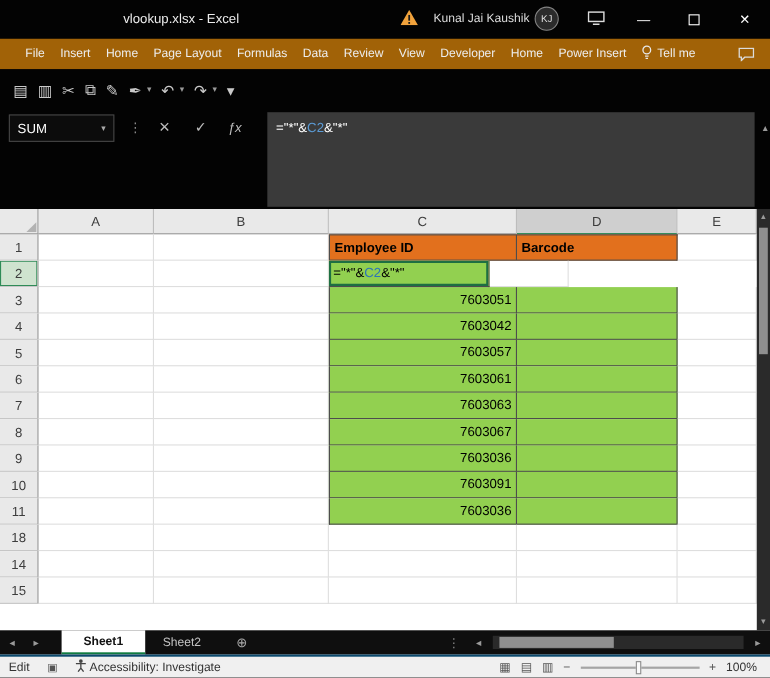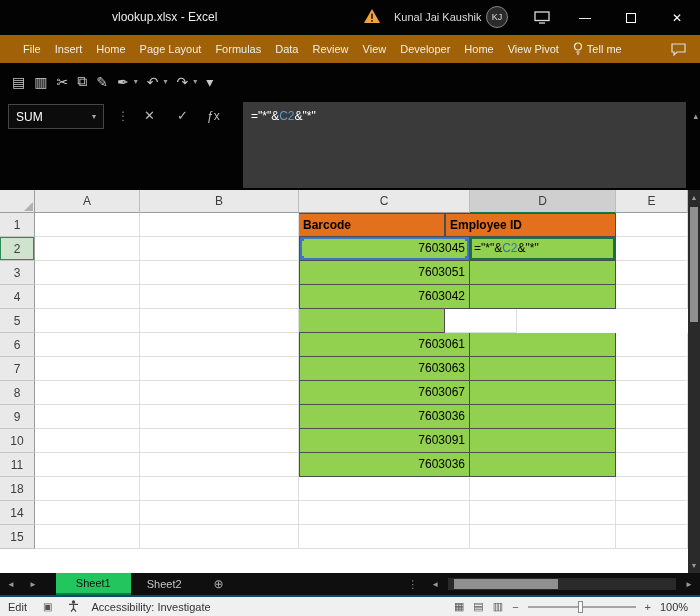--- a/index.html
+++ b/index.html
@@ -29,21 +29,21 @@
   .qat .ic{font-size:14px;margin-right:9px}
   .qat .dd{font-size:8px;color:#9a9a9a;margin-right:9px;margin-left:-4px}
 
   
   .fbar{height:90px;background:#030303;position:relative;flex:none}
   .namebox{position:absolute;left:8px;top:4px;width:96px;height:25px;background:#0c0c0c;border:1px solid #464646;display:flex;align-items:center;padding:0 7px;color:#fff;font-size:12px}
   .namebox .dd{margin-left:auto;color:#aaa;font-size:8px}
   .fb-dots{position:absolute;left:117px;top:9px;color:#8a8a8a;font-size:12px}
   .fb-x{position:absolute;left:144px;top:8px;color:#bcbcbc;font-size:13px}
   .fb-check{position:absolute;left:177px;top:8px;color:#bcbcbc;font-size:13px}
-  .fb-fx{position:absolute;left:207px;top:9px;color:#bcbcbc;font-size:12px;}
+  .fb-fx{position:absolute;left:207px;top:9px;color:#bcbcbc;font-size:12px;font-style:italic}
   .fb-area{position:absolute;left:243px;top:2px;width:443px;height:86px;background:#3a3a3a;color:#fff;font-size:12px;padding:7px 8px;white-space:nowrap}
   .fb-collapse{position:absolute;right:2px;top:11px;color:#9a9a9a;font-size:9px}
   .fbref{color:#5b9bd5}
 
   
   .grid{height:383px;background:#fff;position:relative;flex:none}
   .gridarea{width:688px}
   .chrow{display:flex;height:23px}
   .corner{width:35px;background:#e9e9e9;border-right:1px solid #9c9c9c;border-bottom:1px solid #9c9c9c;position:relative}
   .corner .tri{position:absolute;right:1px;bottom:1px;width:0;height:0;border-left:9px solid transparent;border-bottom:9px solid #b2b2b2}
@@ -68,32 +68,32 @@
 
   .vscroll{position:absolute;right:0;top:0;width:12px;height:383px;background:#2a2a2a;display:flex;flex-direction:column}
   .vs-up,.vs-down{height:15px;color:#9a9a9a;font-size:7px;display:flex;align-items:center;justify-content:center}
   .vs-track{flex:1;position:relative}
   .vs-thumb{position:absolute;left:2px;right:2px;top:2px;height:115px;background:#8f8f8f}
 
   
   .tabbar{height:22px;background:#0f0f0f;display:flex;align-items:center;flex:none;font-size:11px}
   .tb-nav{color:#9a9a9a;font-size:8px;padding:0 7px}
   .sheettab{height:22px;display:flex;align-items:center;padding:0 20px;font-size:11px}
-  .sheettab.active{background:#22c55e;color:#131313;font-weight:normal;border-bottom:2px solid #107c41;margin-left:12px}
+  .sheettab.active{background:#ffffff;color:#131313;font-weight:bold;border-bottom:2px solid #107c41;margin-left:12px}
   .sheettab.inactive{color:#c4c4c4;padding:0 16px}
   .newsheet{color:#a8a8a8;font-size:12px;margin-left:16px}
   .tb-right{margin-left:auto;display:flex;align-items:center}
   .tb-dots{color:#8a8a8a;padding:0 6px;font-size:11px}
   .hs-track{width:228px;height:12px;background:#2a2a2a;position:relative;margin:0 2px}
   .hs-thumb{position:absolute;left:6px;top:1px;bottom:1px;width:104px;background:#8f8f8f}
 
   
   .statusbar{height:21px;background:#f0f0f0;border-top:2px solid #0c4a6e;display:flex;align-items:center;padding:0 8px;font-size:11px;color:#333;flex:none}
   .sb-macro{margin-left:16px;color:#555;font-size:10px}
-  .sb-acc{margin-left:16px;display:flex;align-items:center;gap:12px}
+  .sb-acc{margin-left:16px;display:flex;align-items:center;gap:2px}
   .sb-right{margin-left:auto;display:flex;align-items:center;gap:9px}
   .sb-view{color:#555;font-size:11px}
   .zoom-track{width:108px;height:2px;background:#a5a5a5;position:relative}
   .zoom-thumb{position:absolute;left:50px;top:-5px;width:5px;height:12px;background:#fafafa;border:1px solid #8a8a8a}
   .sb-zoomlabel{min-width:32px;text-align:left;color:#333}
 </style>
 </head>
 <body>
 
 <div class="app">
@@ -126,21 +126,21 @@
     <span class="menu-item">File</span>
     <span class="menu-item">Insert</span>
     <span class="menu-item">Home</span>
     <span class="menu-item">Page Layout</span>
     <span class="menu-item">Formulas</span>
     <span class="menu-item">Data</span>
     <span class="menu-item">Review</span>
     <span class="menu-item">View</span>
     <span class="menu-item">Developer</span>
     <span class="menu-item">Home</span>
-    <span class="menu-item">View Pivot</span>
+    <span class="menu-item">Power Insert</span>
     <span class="menu-item menu-tellme">
       <span>
         <svg width="10" height="13" viewBox="0 0 10 13">
             <circle cx="5" cy="4.5" r="3.5" fill="none" stroke="#e8e8e8" stroke-width="1.2"></circle>
             <line x1="3.4" y1="10" x2="6.6" y2="10" stroke="#e8e8e8" stroke-width="1.2"></line>
             <line x1="3.9" y1="12" x2="6.1" y2="12" stroke="#e8e8e8" stroke-width="1.2"></line>
           </svg>
       </span>
       <span>Tell me</span>
     </span>
@@ -190,36 +190,29 @@
         <div class="ch w-b">B</div>
         <div class="ch w-c">C</div>
         <div class="ch w-d active">D</div>
         <div class="ch w-e">E</div>
       </div>
 
       <div class="row">
         <div class="rh">1</div>
         <div class="cell w-a"></div>
         <div class="cell w-b"></div>
+        <div class="cell w-c orange brd brd-l brd-t">Employee ID</div>
         <div class="cell w-d orange brd brd-t">Barcode</div>
-        <div class="cell w-c orange brd brd-l brd-t">Employee ID</div>
         <div class="cell w-e"></div>
       </div>
 
       <div class="row">
         <div class="rh active">2</div>
         <div class="cell w-a"></div>
         <div class="cell w-b"></div>
-        <div class="cell w-c green brd brd-l num c2ref">
-          <span>7603045</span>
-          <span class="handle h-tl"></span>
-          <span class="handle h-tr"></span>
-          <span class="handle h-bl"></span>
-          <span class="handle h-br"></span>
-        </div>
         <div class="cell w-d green brd d2sel"><span>="*"&amp;</span><span class="cellref">C2</span><span>&amp;"*"</span></div>
         <div class="cell w-e"></div>
       </div>
 
       <div class="row">
         <div class="rh">3</div>
         <div class="cell w-a"></div>
         <div class="cell w-b"></div>
         <div class="cell w-c green brd brd-l num">7603051</div>
         <div class="cell w-d green brd"></div>
@@ -232,20 +225,21 @@
         <div class="cell w-b"></div>
         <div class="cell w-c green brd brd-l num">7603042</div>
         <div class="cell w-d green brd"></div>
         <div class="cell w-e"></div>
       </div>
 
       <div class="row">
         <div class="rh">5</div>
         <div class="cell w-a"></div>
         <div class="cell w-b"></div>
+        <div class="cell w-c green brd brd-l num">7603057</div>
         <div class="cell w-d green brd"></div>
         <div class="cell w-e"></div>
       </div>
 
       <div class="row">
         <div class="rh">6</div>
         <div class="cell w-a"></div>
         <div class="cell w-b"></div>
         <div class="cell w-c green brd brd-l num">7603061</div>
         <div class="cell w-d green brd"></div>

